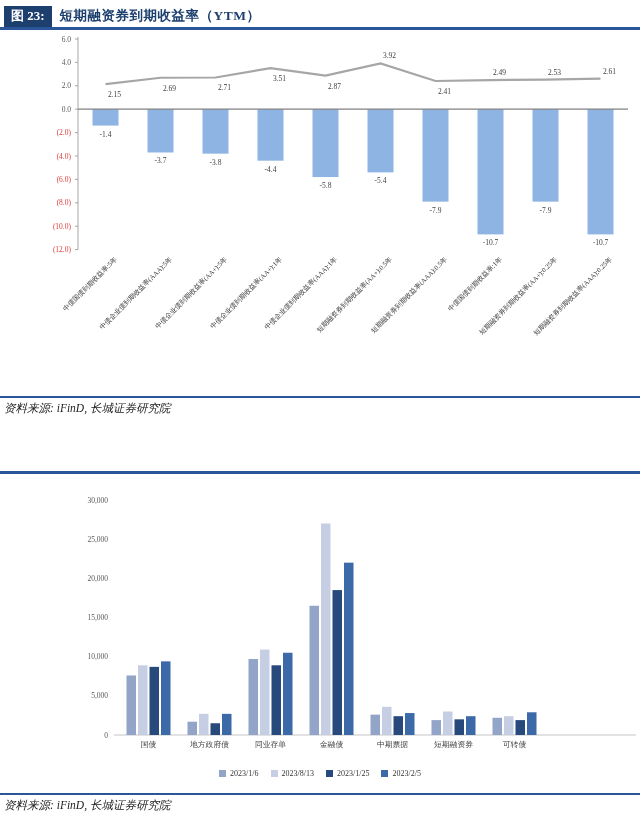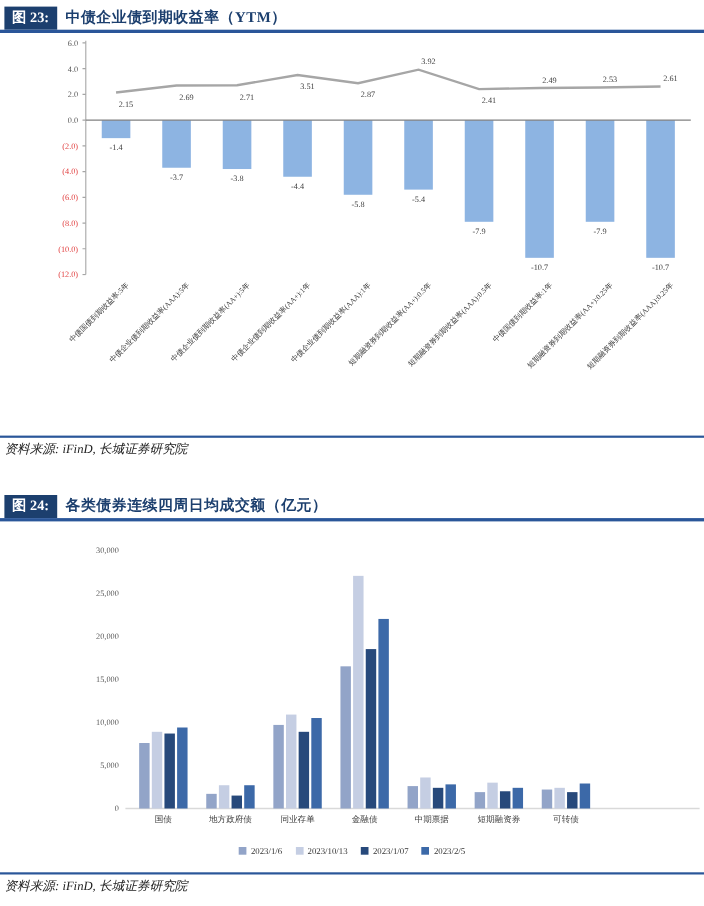--- a/index.html
+++ b/index.html
@@ -21,21 +21,21 @@
   .swatch-line{width:32px;height:3px;display:inline-block;}
   .swatch-sq{width:7px;height:7px;display:inline-block;}
 </style>
 </head>
 <body>
 
 <div class="page">
 
   <div class="fig-header" style="top:6px;text-align:right;">
     <span class="fig-tag">图 23:</span>
-    <span class="fig-title">中债企业债到期收益率（YTM）</span>
+    <span class="fig-title">短期融资券到期收益率（YTM）</span>
   </div>
   <div class="fig-rule" style="top:27px;"></div>
 
   <svg id="chart-ytm" style="top:32px;" width="640" height="338" viewBox="0 0 640 338">
       <line x1="78" y1="5" x2="78" y2="217.59999999999997" stroke="#a6a6a6" stroke-width="1"></line>
       <line x1="75" y1="7" x2="78" y2="7" stroke="#a6a6a6" stroke-width="1"></line>
       <text x="71" y="9.6" text-anchor="end" font-size="7.5" fill="#595959">6.0</text>
       <line x1="75" y1="30.39999999999999" x2="78" y2="30.39999999999999" stroke="#a6a6a6" stroke-width="1"></line>
       <text x="71" y="32.99999999999999" text-anchor="end" font-size="7.5" fill="#595959">4.0</text>
       <line x1="75" y1="53.79999999999999" x2="78" y2="53.79999999999999" stroke="#a6a6a6" stroke-width="1"></line>
@@ -96,24 +96,20 @@
       <text transform="translate(502.5,227.59999999999997) rotate(-45)" text-anchor="end" font-size="6.8" fill="#333">中债国债到期收益率:1年</text>
       <text transform="translate(557.5,227.59999999999997) rotate(-45)" text-anchor="end" font-size="6.8" fill="#333">短期融资券到期收益率(AA+):0.25年</text>
       <text transform="translate(612.5,227.59999999999997) rotate(-45)" text-anchor="end" font-size="6.8" fill="#333">短期融资券到期收益率(AAA):0.25年</text>
     </svg>
 
 
   <div class="fig-source" style="top:396px;">
     <span>资料来源: iFinD, 长城证券研究院</span>
   </div>
 
-  <div class="fig-header" style="top:450px;">
-    <span class="fig-tag">图 24:</span>
-    <span class="fig-title">各类债券连续四周日均成交额（亿元）</span>
-  </div>
   <div class="fig-rule" style="top:471px;"></div>
 
   <svg id="chart-volume" style="top:488px;" width="640" height="272" viewBox="0 0 640 272">
       <text x="108" y="14.600000000000028" text-anchor="end" font-size="7.5" fill="#595959">30,000</text>
       <text x="108" y="53.76666666666669" text-anchor="end" font-size="7.5" fill="#595959">25,000</text>
       <text x="108" y="92.93333333333334" text-anchor="end" font-size="7.5" fill="#595959">20,000</text>
       <text x="108" y="132.1" text-anchor="end" font-size="7.5" fill="#595959">15,000</text>
       <text x="108" y="171.26666666666668" text-anchor="end" font-size="7.5" fill="#595959">10,000</text>
       <text x="108" y="210.43333333333334" text-anchor="end" font-size="7.5" fill="#595959">5,000</text>
       <text x="108" y="249.6" text-anchor="end" font-size="7.5" fill="#595959">0</text>
@@ -155,25 +151,25 @@
       <text x="514.5" y="259" text-anchor="middle" font-size="7.8" fill="#404040">可转债</text>
     </svg>
 
   <div class="legend-row small" style="top:769px;" id="legend-volume">
       <span class="legend-item">
         <span class="swatch-sq" style="background: rgb(146, 164, 200);"></span>
         <span>2023/1/6</span>
       </span>
       <span class="legend-item">
         <span class="swatch-sq" style="background: rgb(197, 206, 227);"></span>
-        <span>2023/10/13</span>
+        <span>2023/8/13</span>
       </span>
       <span class="legend-item">
         <span class="swatch-sq" style="background: rgb(39, 73, 123);"></span>
-        <span>2023/1/07</span>
+        <span>2023/1/25</span>
       </span>
       <span class="legend-item">
         <span class="swatch-sq" style="background: rgb(60, 105, 168);"></span>
         <span>2023/2/5</span>
       </span>
     </div>
 
   <div class="fig-source" style="top:793px;">
     <span>资料来源: iFinD, 长城证券研究院</span>
   </div>

